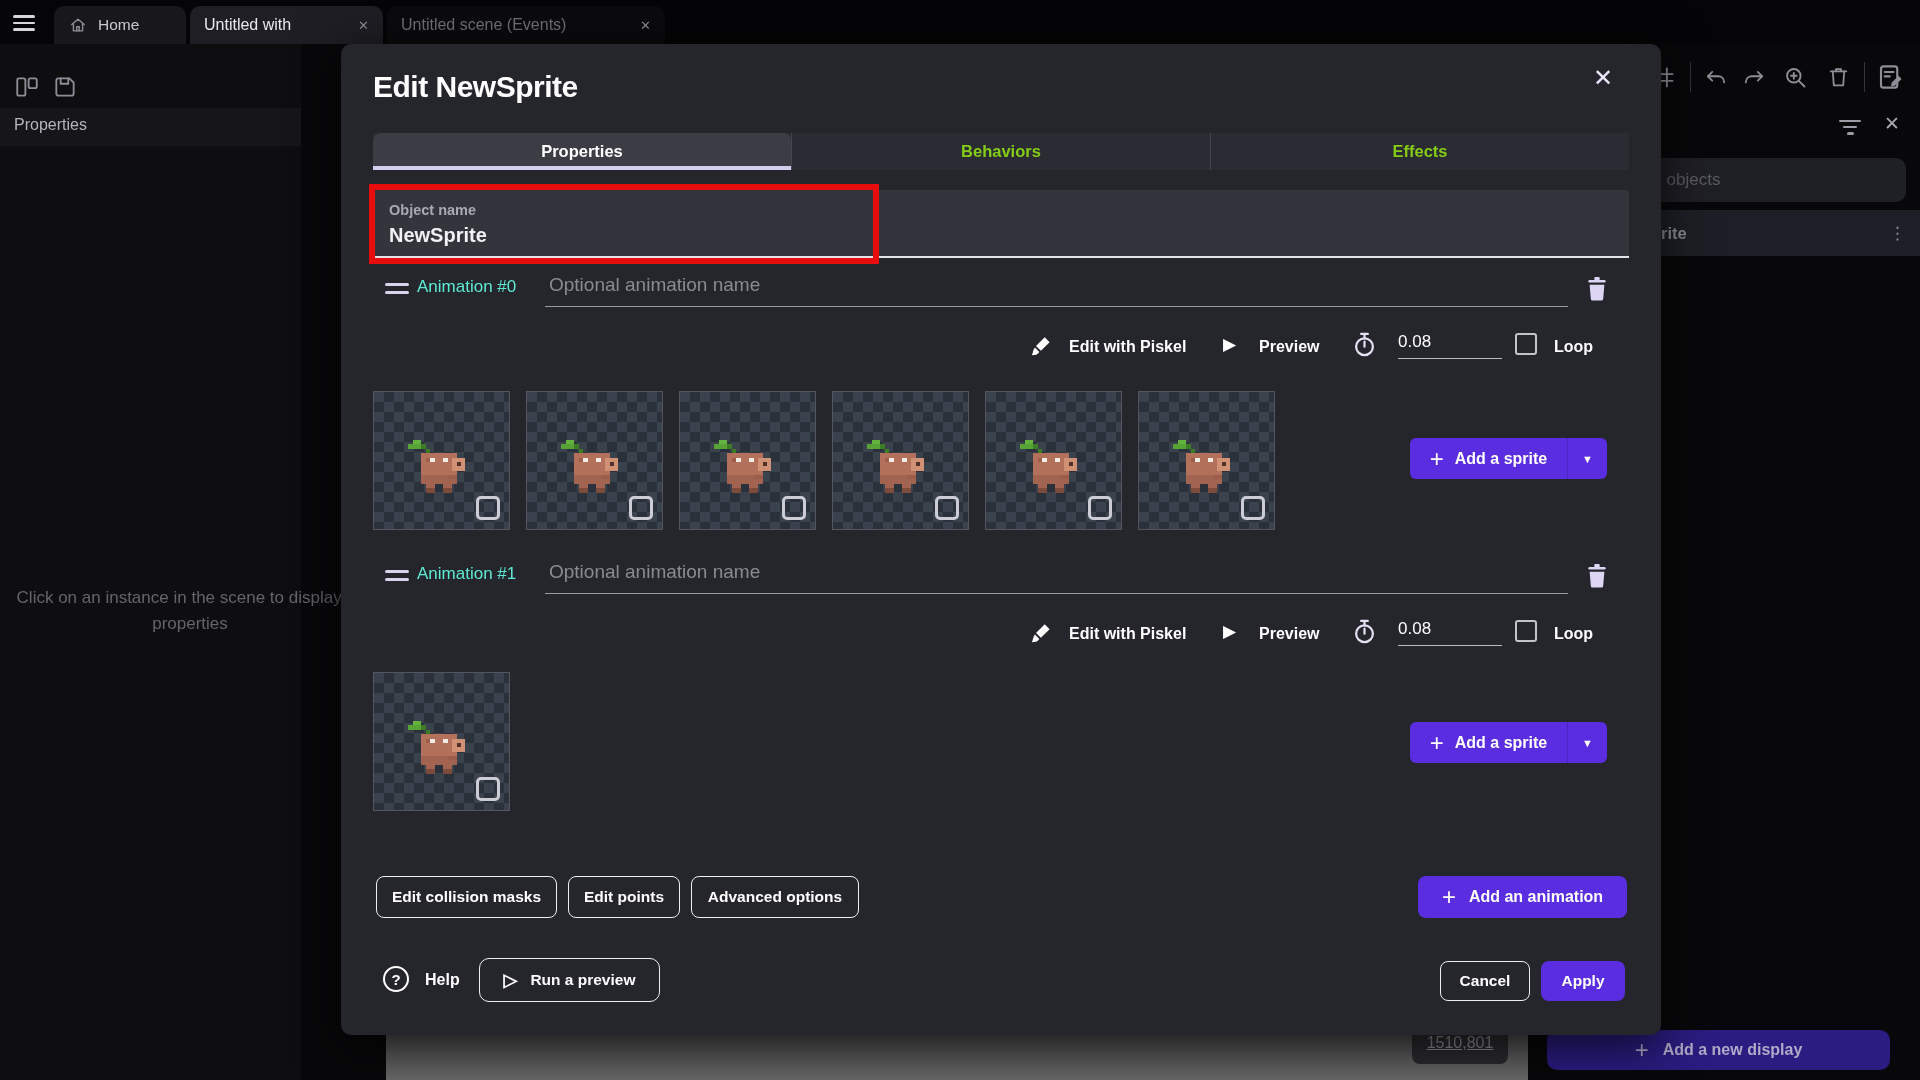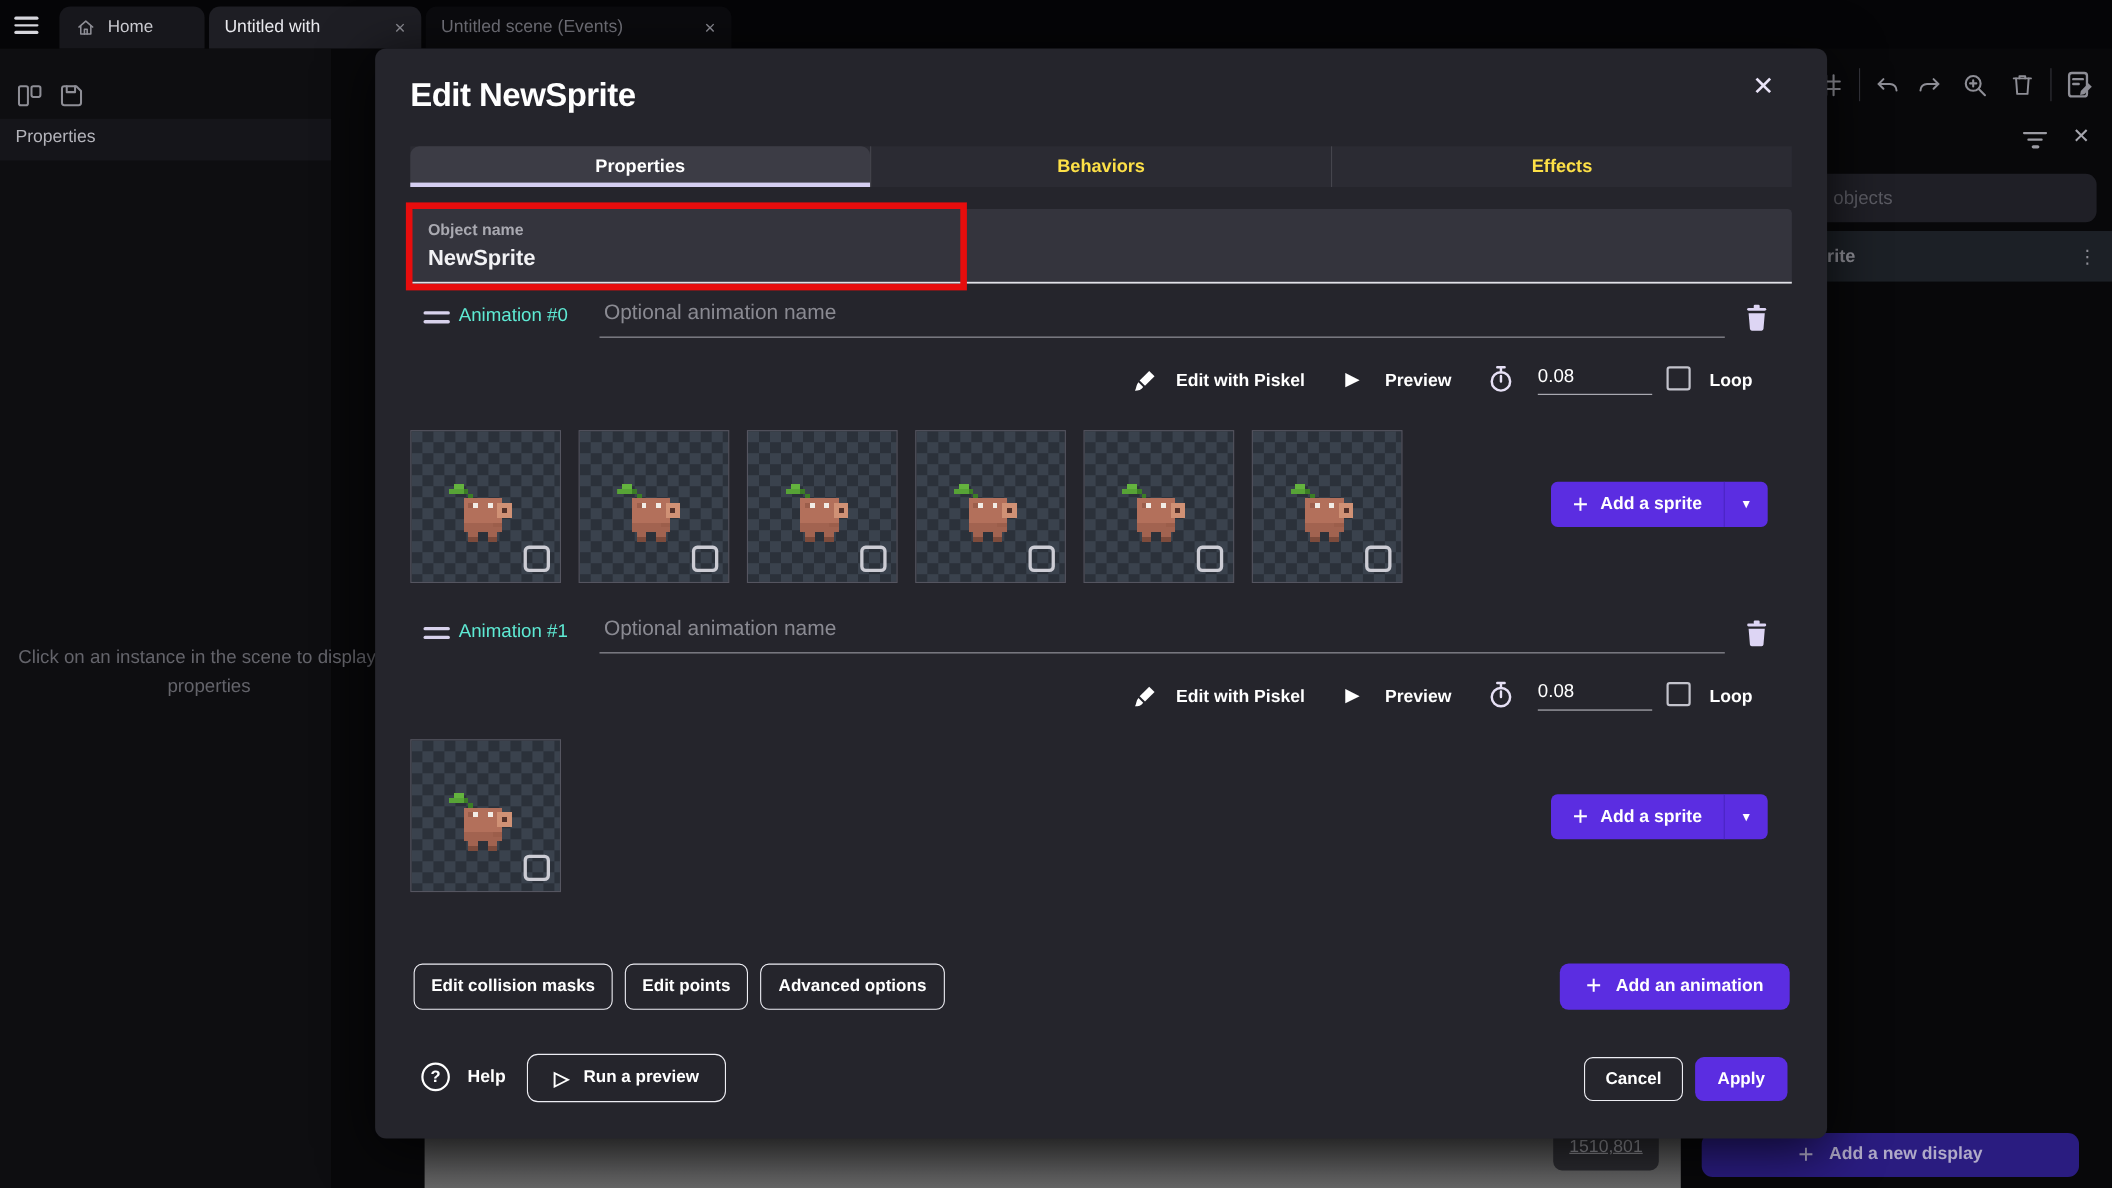--- a/index.html
+++ b/index.html
@@ -33,21 +33,21 @@
   .canvasstrip{left:386px;top:1028px;width:1142px;height:52px;background:linear-gradient(180deg,#4c4c4e,#6a6a6a);}
   .coordbadge{left:1412px;top:1022px;width:96px;height:42px;background:#2b2b30;border-radius:8px;
               color:#8f8f95;font-size:16px;display:flex;align-items:center;justify-content:center;text-decoration:underline;}
   
   .dialog{left:301px;top:44px;width:1320px;height:991px;background:#25252c;border-radius:10px;
           box-shadow:0 10px 50px rgba(0,0,0,.75);z-index:20;margin-left:40px;}
   .dtitle{left:32px;top:26px;font-size:30px;font-weight:800;letter-spacing:-.5px;color:#fff;}
   .dclose{left:1252px;top:20px;font-size:24px;color:#eae4f8;}
   .tabrow{left:32px;top:89px;width:1256px;height:37px;display:flex;background:#2b2b33;}
   .dtab{flex:1;display:flex;align-items:center;justify-content:center;font-size:16.5px;font-weight:bold;
-        color:#fde047;position:relative;border-left:1px solid #45454d;}
+        color:#84cc16;position:relative;border-left:1px solid #45454d;}
   .dtab:first-child{border-left:none;}
   .dtab.active{background:#3c3c45;color:#fff;border-radius:8px 8px 0 0;}
   .dtab.active::after{content:"";position:absolute;left:0;bottom:0;width:100%;height:4px;background:#d5cef1;}
   .namefield{left:32px;top:146px;width:1256px;height:68px;background:#34343d;border-radius:4px 4px 0 0;
              border-bottom:2px solid #e2e2e8;font-weight:bold;}
   .namefield .lbl{position:absolute;left:16px;top:12px;font-size:14.5px;color:#a9a9b1;}
   .namefield .val{position:absolute;left:16px;top:34px;font-size:20px;color:#f2f2f5;}
   .redrect{left:28px;top:140px;width:510px;height:80px;border:6px solid #e70d0d;z-index:30;}
   .handle span{display:block;width:24px;height:3px;background:#d8d2ec;border-radius:2px;margin:5px 0;}
   .animlabel{font-size:17px;font-weight:normal;color:#5eead4;}

